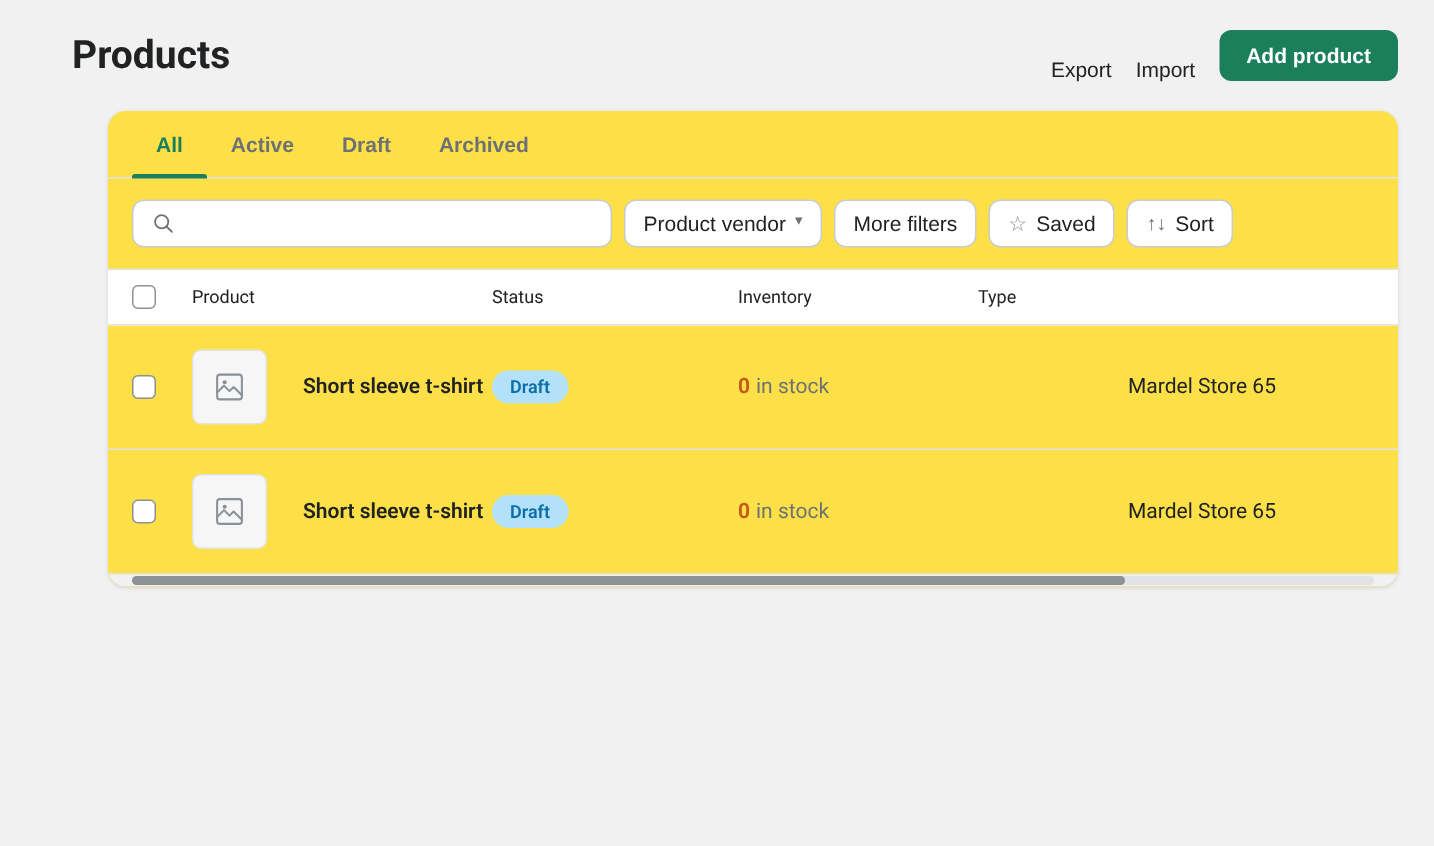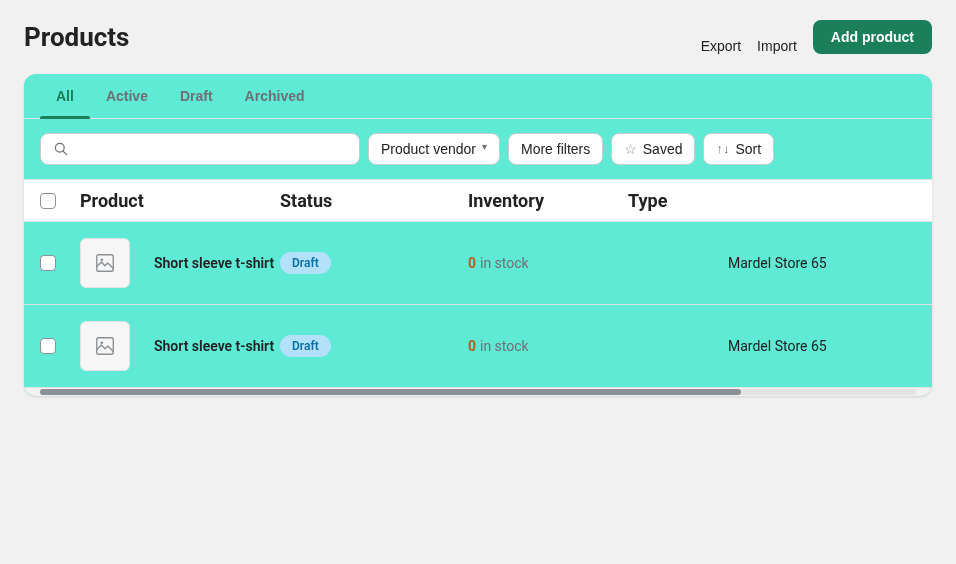--- a/index.html
+++ b/index.html
@@ -13,20 +13,21 @@
     .header {
       display: flex;
       align-items: center;
       justify-content: space-between;
       margin-bottom: 20px;
     }
     .page-title {
       font-size: 26px;
       font-weight: 700;
       color: #202223;
+      margin-left: 24px;
     }
     .header-actions {
       display: flex;
       align-items: flex-end;
       gap: 16px;
     }
     .header-link {
       font-size: 14px;
       color: #202223;
       cursor: pointer;
@@ -39,24 +40,25 @@
       color: #fff;
       border: none;
       border-radius: 8px;
       padding: 9px 18px;
       font-size: 14px;
       font-weight: 600;
       cursor: pointer;
     }
 
     .card {
-      background: #5eead4;
+      background: #fde047;
       border-radius: 12px;
       box-shadow: 0 1px 3px rgba(0,0,0,0.12);
       overflow: hidden;
+      margin-left: 48px;
     }
 
     
     .tabs {
       display: flex;
       border-bottom: 1px solid #e1e3e5;
       padding: 0 16px;
     }
     .tab {
       padding: 14px 16px;
@@ -138,22 +140,22 @@
     
     .table-header {
       display: grid;
       grid-template-columns: 40px 200px 1fr 160px 100px 1fr;
       align-items: center;
       padding: 10px 16px;
       border-bottom: 1px solid #e1e3e5;
       background: #fff;
     }
     .col-header {
-      font-size: 18px;
-      font-weight: 700;
+      font-size: 12px;
+      font-weight: 400;
       color: #202223;
     }
 
     .table-row {
       display: grid;
       grid-template-columns: 40px 200px 1fr 160px 100px 1fr;
       align-items: center;
       padding: 16px 16px;
       border-bottom: 1px solid #e1e3e5;
     }

